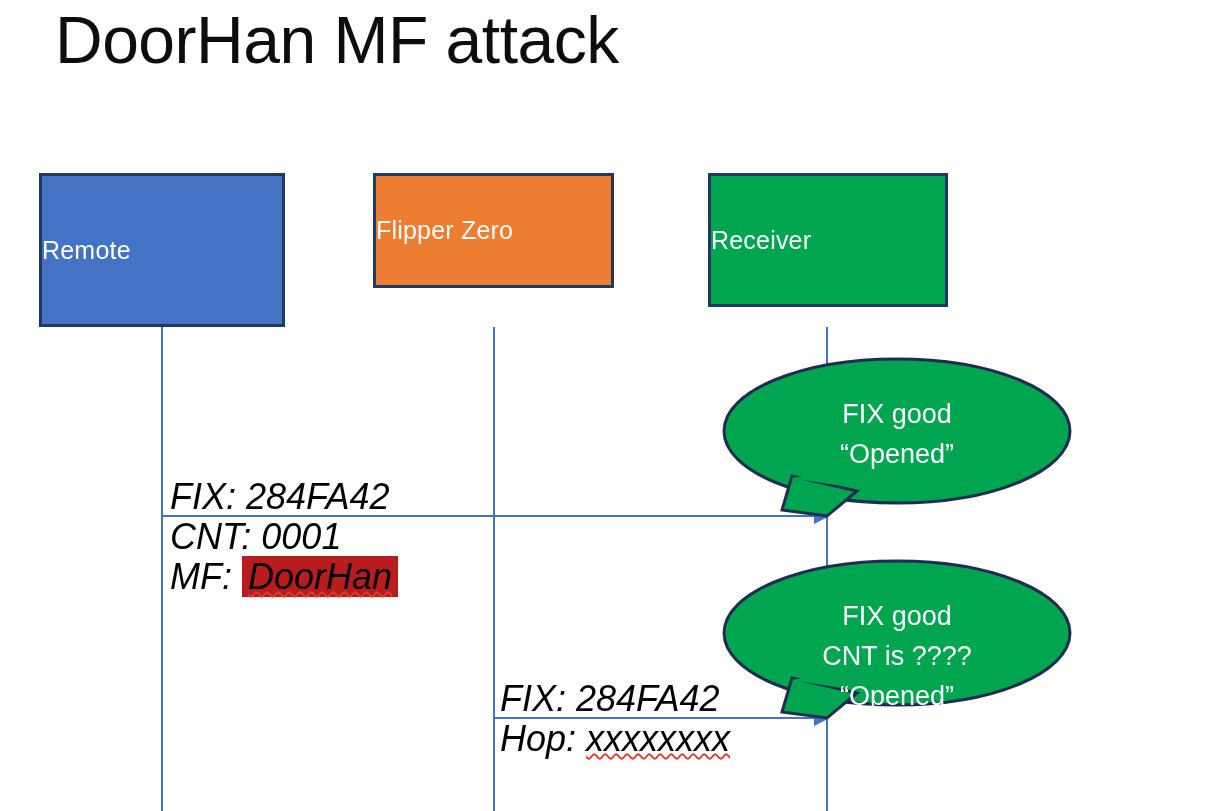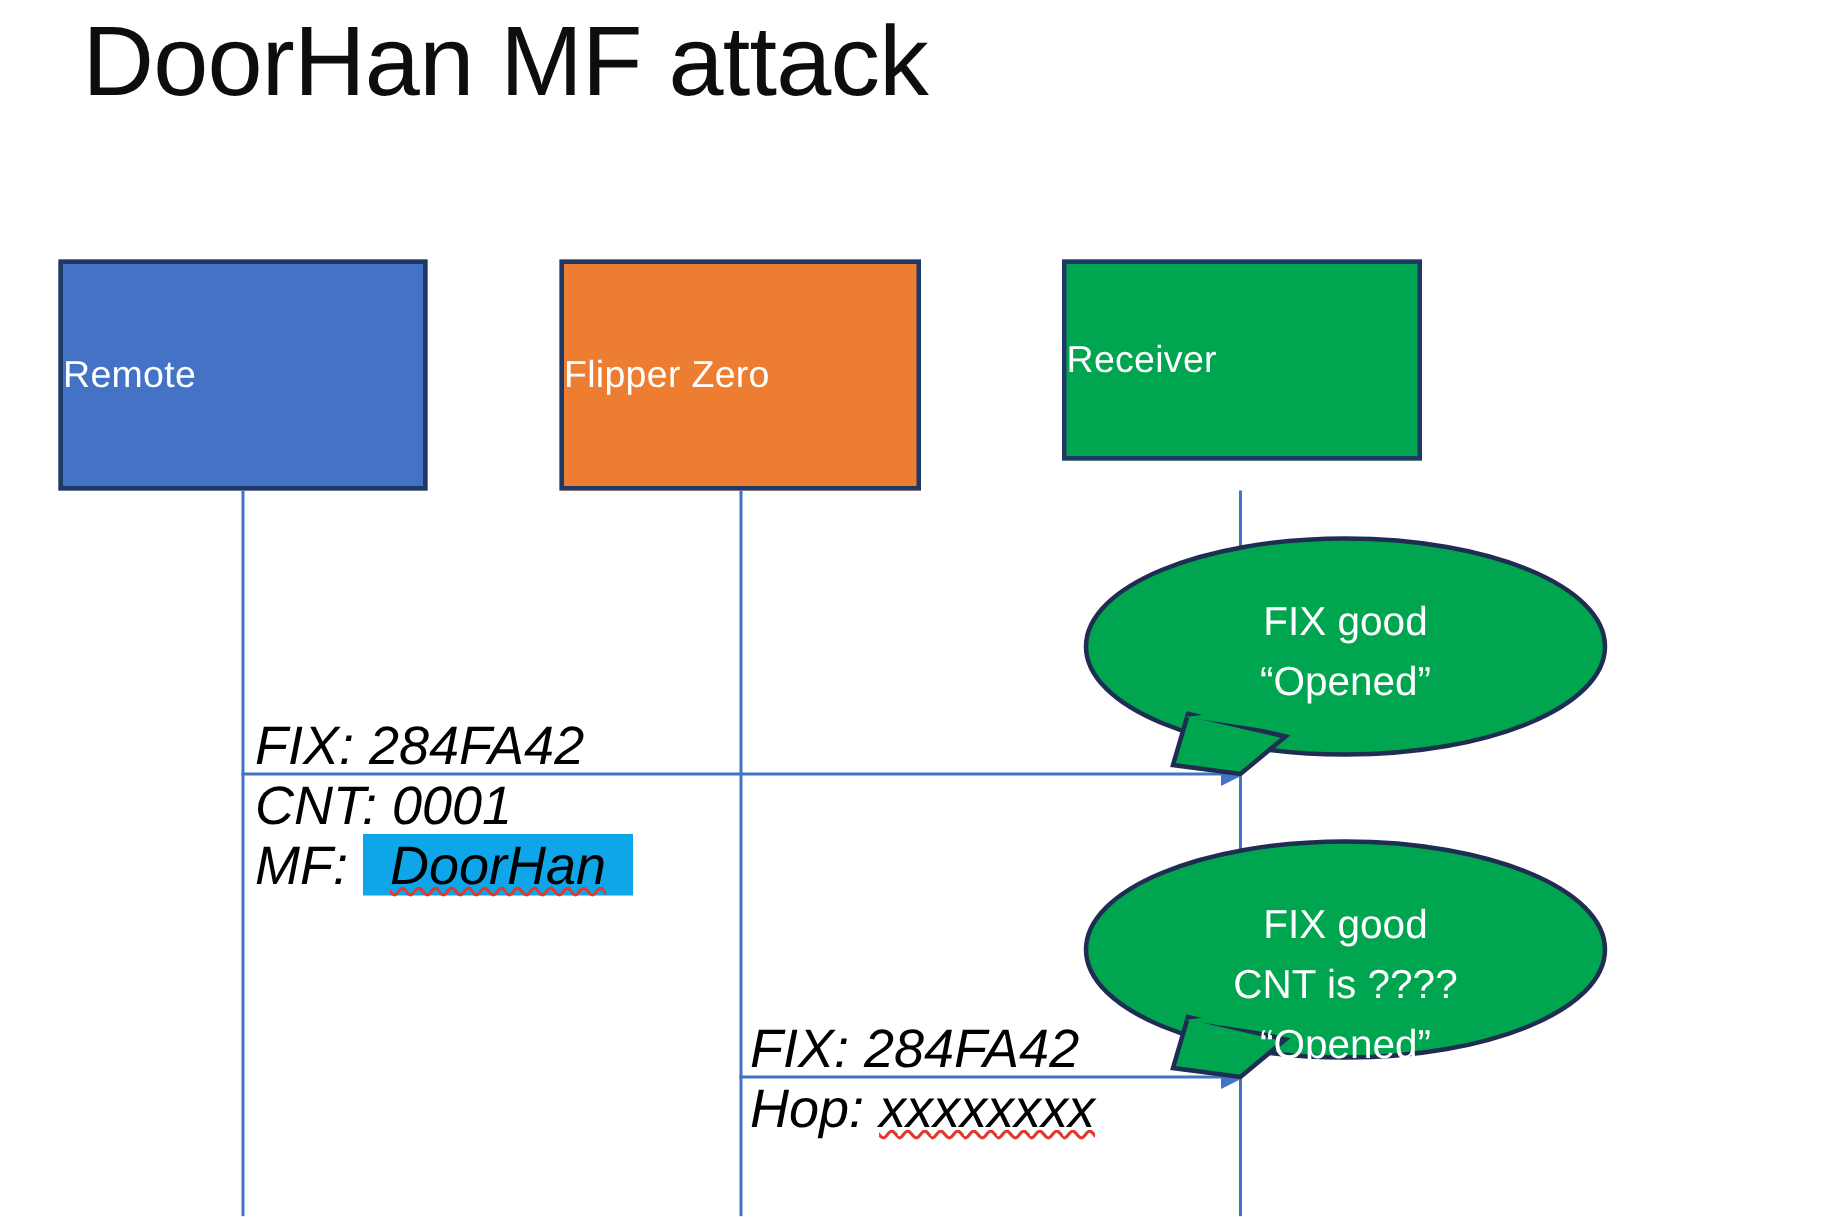--- a/index.html
+++ b/index.html
@@ -43,21 +43,21 @@
     align-items: center;
     color: #ffffff;
     font-size: 25px;
     font-weight: 400;
     letter-spacing: 0.2px;
   }
   .actor-box .actor-label {
     pointer-events: none;
   }
   #actor-remote  { left: 39px;  top: 173px; width: 246px; height: 154px; background: #4472C4; }
-  #actor-flipper { left: 373px; top: 173px; width: 241px; height: 154px; background: #ED7D31; }
+  #actor-flipper { left: 373px; top: 173px; width: 241px; height: 115px; background: #ED7D31; }
   #actor-receiver{ left: 708px; top: 173px; width: 240px; height: 134px; background: #00A550; }
 
   
   .lifeline {
     position: absolute;
     width: 0;
     border-left: 2px solid #4472C4;
   }
   #lifeline-remote   { left: 161px; top: 327px; height: 484px; }
   #lifeline-flipper  { left: 493px; top: 327px; height: 484px; }
@@ -88,22 +88,22 @@
     font-size: 36px;
     line-height: 40px;
     color: #000000;
     white-space: nowrap;
     font-style: italic;
   }
   #msg-remote  { left: 170px; top: 477px; }
   #msg-flipper { left: 500px; top: 679px; }
 
   .hl {
-    background: #0ea5e9;
-    padding: 0 18px;
+    background: #b91c1c;
+    padding: 0 6px;
   }
   .sp {
     text-decoration: underline;
     text-decoration-style: wavy;
     text-decoration-color: #E03A2F;
     text-decoration-thickness: 1.5px;
     text-underline-offset: 2px;
   }
 
   

